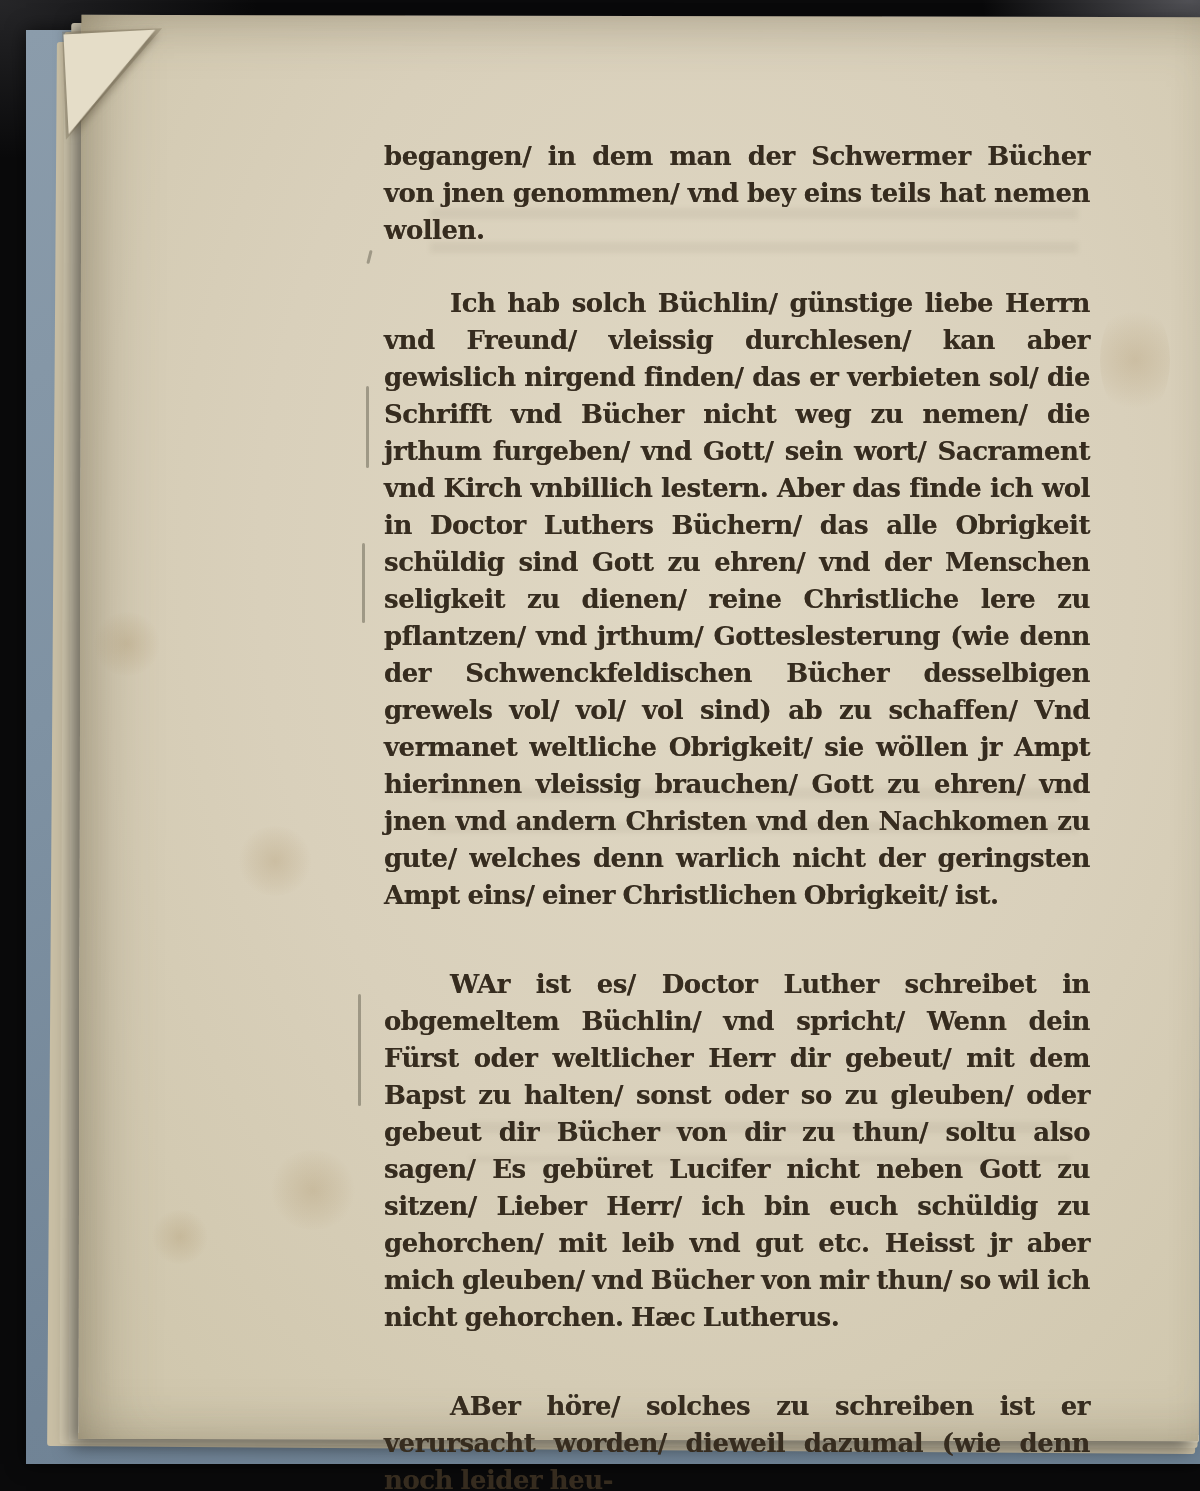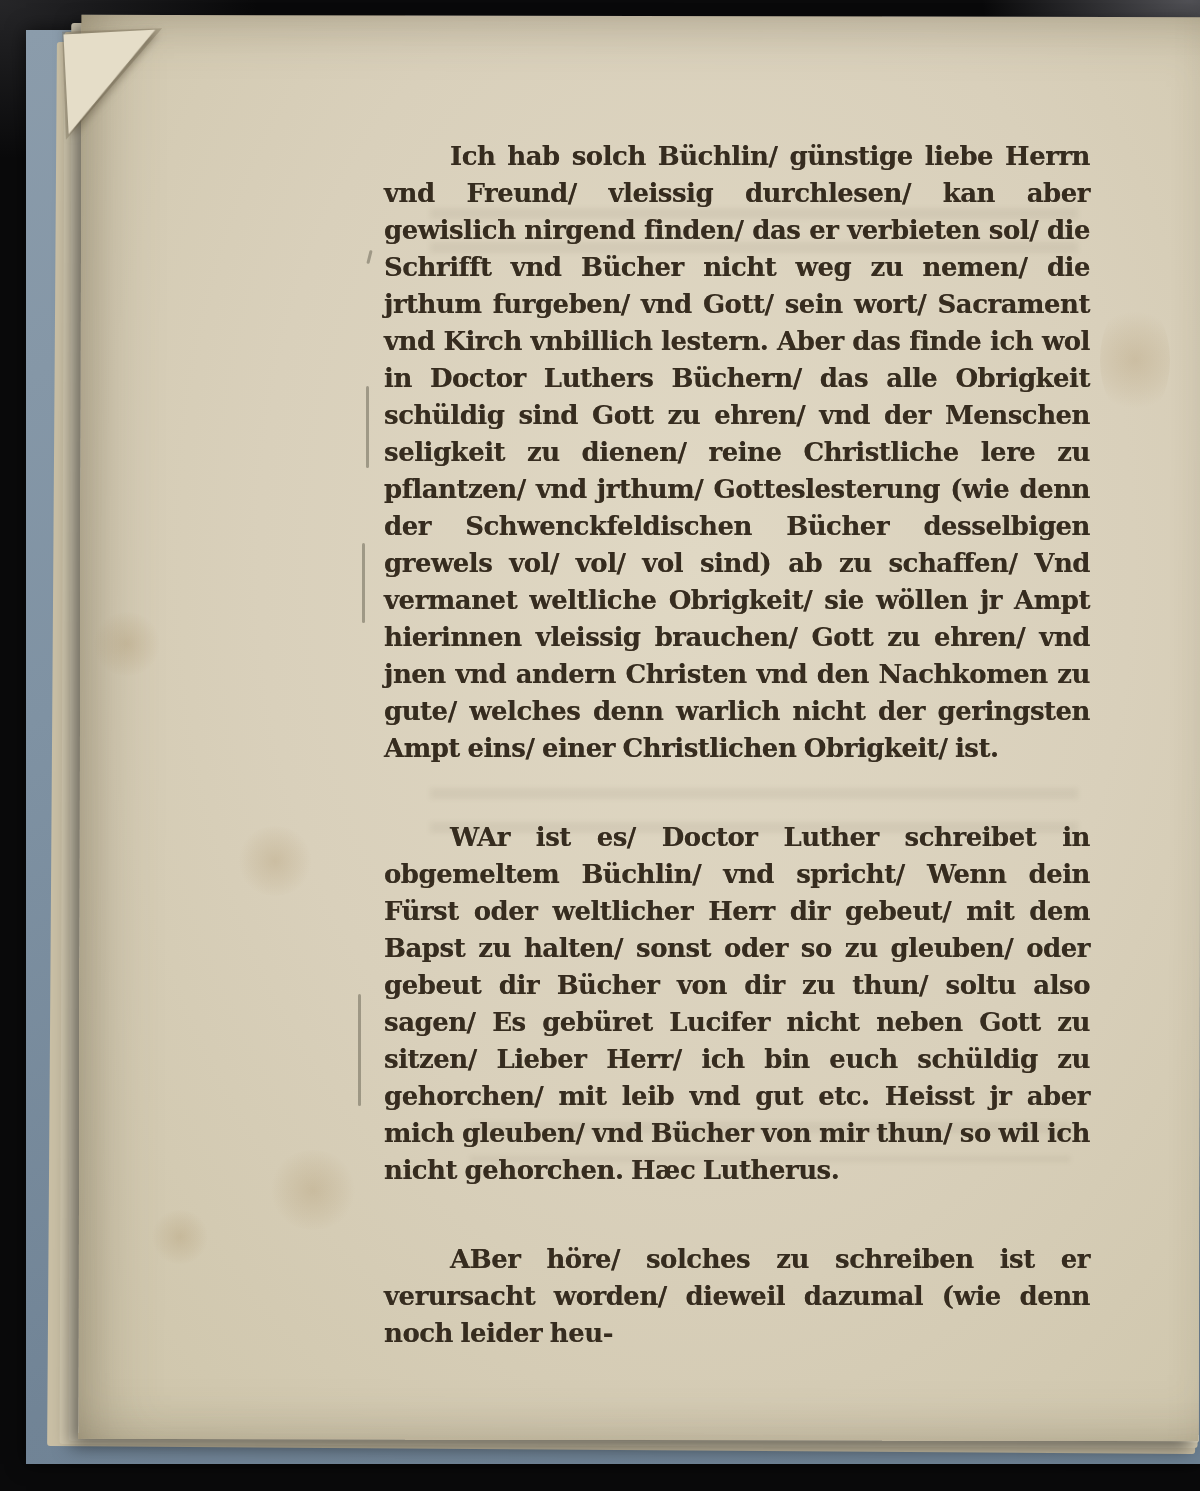--- a/index.html
+++ b/index.html
@@ -102,17 +102,18 @@
 <div class="stain stain-3"></div>
 <div class="stain stain-4"></div>
 <div class="stain stain-5"></div>
 
 <div class="mark mark-1"></div>
 <div class="mark mark-2"></div>
 <div class="mark mark-3"></div>
 <div class="mark mark-4"></div>
 
 <div class="textblock">
+  <p>begangen/ in dem man der Schwermer Bücher von jnen genommen/ vnd bey eins teils hat nemen wollen.</p>
   <p class="indent gap-large">Ich hab solch Büchlin/ günstige liebe Herrn vnd Freund/ vleissig durchlesen/ kan aber gewislich nirgend finden/ das er verbieten sol/ die Schrifft vnd Bücher nicht weg zu nemen/ die jrthum furgeben/ vnd Gott/ sein wort/ Sacrament vnd Kirch vnbillich lestern. Aber das finde ich wol in Doctor Luthers Büchern/ das alle Obrigkeit schüldig sind Gott zu ehren/ vnd der Menschen seligkeit zu dienen/ reine Christliche lere zu pflantzen/ vnd jrthum/ Gotteslesterung (wie denn der Schwenckfeldischen Bücher desselbigen grewels vol/ vol/ vol sind) ab zu schaffen/ Vnd vermanet weltliche Obrigkeit/ sie wöllen jr Ampt hierinnen vleissig brauchen/ Gott zu ehren/ vnd jnen vnd andern Christen vnd den Nachkomen zu gute/ welches denn warlich nicht der geringsten Ampt eins/ einer Christlichen Obrigkeit/ ist.</p>
   <p class="indent gap-large">WAr ist es/ Doctor Luther schreibet in obgemeltem Büchlin/ vnd spricht/ Wenn dein Fürst oder weltlicher Herr dir gebeut/ mit dem Bapst zu halten/ sonst oder so zu gleuben/ oder gebeut dir Bücher von dir zu thun/ soltu also sagen/ Es gebüret Lucifer nicht neben Gott zu sitzen/ Lieber Herr/ ich bin euch schüldig zu gehorchen/ mit leib vnd gut etc. Heisst jr aber mich gleuben/ vnd Bücher von mir thun/ so wil ich nicht gehorchen. Hæc Lutherus.</p>
   <p class="indent last">ABer höre/ solches zu schreiben ist er verursacht worden/ dieweil dazumal (wie denn noch leider heu-</p>
 
 </div>
 
 </body></html>

